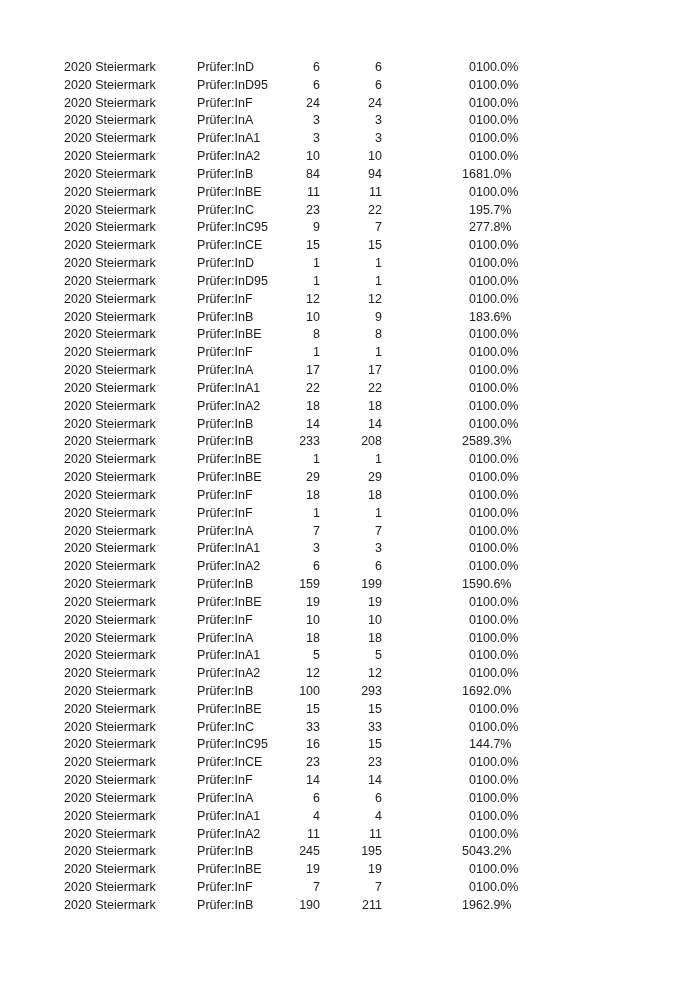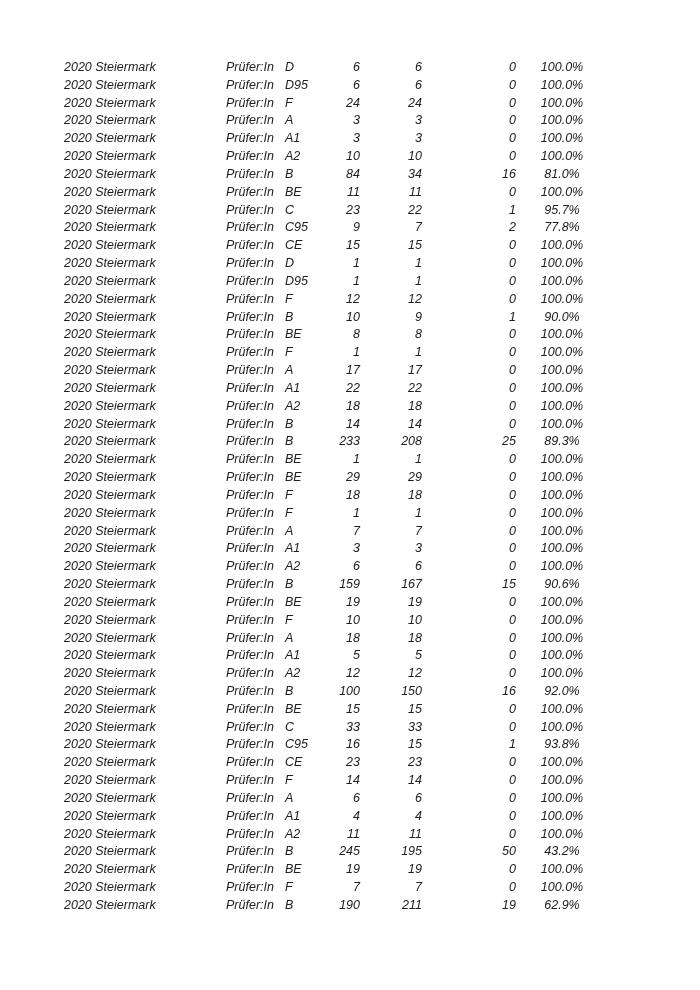--- a/index.html
+++ b/index.html
@@ -21,75 +21,74 @@
     left: 64px;
     top: 59px;
   }
   .row {
     display: flex;
     height: 17.83px;
     line-height: 17.83px;
     font-size: 12.5px;
     color: #202020;
     white-space: pre;
-    font-style: italic;
   }
   .c  { display: block; overflow: visible; }
   .c1 { width: 122px; text-align: left; }
-  .c2 { width: 59px;  text-align: left; margin-left: 40px; }
+  .c2 { width: 59px;  text-align: right; }
   .c3 { width: 40px;  text-align: left; }
   .c4 { width: 35px;  text-align: right; }
   .c5 { width: 62px;  text-align: right; }
   .c6 { width: 94px;  text-align: right; }
-  .c7 { width: 92px;  text-align: center; }
+  .c7 { width: 92px;  text-align: left; }
 </style>
 </head>
 <body style="background-color: rgb(255, 255, 255);">
 
 <div class="sheet">
   <div class="table" style="color: rgb(32, 32, 32);">
       <div class="row"><span class="c c1">2020 Steiermark</span><span class="c c2">Prüfer:In</span><span class="c c3">D</span><span class="c c4">6</span><span class="c c5">6</span><span class="c c6">0</span><span class="c c7">100.0%</span></div>
       <div class="row"><span class="c c1">2020 Steiermark</span><span class="c c2">Prüfer:In</span><span class="c c3">D95</span><span class="c c4">6</span><span class="c c5">6</span><span class="c c6">0</span><span class="c c7">100.0%</span></div>
       <div class="row"><span class="c c1">2020 Steiermark</span><span class="c c2">Prüfer:In</span><span class="c c3">F</span><span class="c c4">24</span><span class="c c5">24</span><span class="c c6">0</span><span class="c c7">100.0%</span></div>
       <div class="row"><span class="c c1">2020 Steiermark</span><span class="c c2">Prüfer:In</span><span class="c c3">A</span><span class="c c4">3</span><span class="c c5">3</span><span class="c c6">0</span><span class="c c7">100.0%</span></div>
       <div class="row"><span class="c c1">2020 Steiermark</span><span class="c c2">Prüfer:In</span><span class="c c3">A1</span><span class="c c4">3</span><span class="c c5">3</span><span class="c c6">0</span><span class="c c7">100.0%</span></div>
       <div class="row"><span class="c c1">2020 Steiermark</span><span class="c c2">Prüfer:In</span><span class="c c3">A2</span><span class="c c4">10</span><span class="c c5">10</span><span class="c c6">0</span><span class="c c7">100.0%</span></div>
-      <div class="row"><span class="c c1">2020 Steiermark</span><span class="c c2">Prüfer:In</span><span class="c c3">B</span><span class="c c4">84</span><span class="c c5">34</span><span class="c c6">16</span><span class="c c7">81.0%</span></div>
+      <div class="row"><span class="c c1">2020 Steiermark</span><span class="c c2">Prüfer:In</span><span class="c c3">B</span><span class="c c4">84</span><span class="c c5">94</span><span class="c c6">16</span><span class="c c7">81.0%</span></div>
       <div class="row"><span class="c c1">2020 Steiermark</span><span class="c c2">Prüfer:In</span><span class="c c3">BE</span><span class="c c4">11</span><span class="c c5">11</span><span class="c c6">0</span><span class="c c7">100.0%</span></div>
       <div class="row"><span class="c c1">2020 Steiermark</span><span class="c c2">Prüfer:In</span><span class="c c3">C</span><span class="c c4">23</span><span class="c c5">22</span><span class="c c6">1</span><span class="c c7">95.7%</span></div>
       <div class="row"><span class="c c1">2020 Steiermark</span><span class="c c2">Prüfer:In</span><span class="c c3">C95</span><span class="c c4">9</span><span class="c c5">7</span><span class="c c6">2</span><span class="c c7">77.8%</span></div>
       <div class="row"><span class="c c1">2020 Steiermark</span><span class="c c2">Prüfer:In</span><span class="c c3">CE</span><span class="c c4">15</span><span class="c c5">15</span><span class="c c6">0</span><span class="c c7">100.0%</span></div>
       <div class="row"><span class="c c1">2020 Steiermark</span><span class="c c2">Prüfer:In</span><span class="c c3">D</span><span class="c c4">1</span><span class="c c5">1</span><span class="c c6">0</span><span class="c c7">100.0%</span></div>
       <div class="row"><span class="c c1">2020 Steiermark</span><span class="c c2">Prüfer:In</span><span class="c c3">D95</span><span class="c c4">1</span><span class="c c5">1</span><span class="c c6">0</span><span class="c c7">100.0%</span></div>
       <div class="row"><span class="c c1">2020 Steiermark</span><span class="c c2">Prüfer:In</span><span class="c c3">F</span><span class="c c4">12</span><span class="c c5">12</span><span class="c c6">0</span><span class="c c7">100.0%</span></div>
-      <div class="row"><span class="c c1">2020 Steiermark</span><span class="c c2">Prüfer:In</span><span class="c c3">B</span><span class="c c4">10</span><span class="c c5">9</span><span class="c c6">1</span><span class="c c7">90.0%</span></div>
+      <div class="row"><span class="c c1">2020 Steiermark</span><span class="c c2">Prüfer:In</span><span class="c c3">B</span><span class="c c4">10</span><span class="c c5">9</span><span class="c c6">1</span><span class="c c7">83.6%</span></div>
       <div class="row"><span class="c c1">2020 Steiermark</span><span class="c c2">Prüfer:In</span><span class="c c3">BE</span><span class="c c4">8</span><span class="c c5">8</span><span class="c c6">0</span><span class="c c7">100.0%</span></div>
       <div class="row"><span class="c c1">2020 Steiermark</span><span class="c c2">Prüfer:In</span><span class="c c3">F</span><span class="c c4">1</span><span class="c c5">1</span><span class="c c6">0</span><span class="c c7">100.0%</span></div>
       <div class="row"><span class="c c1">2020 Steiermark</span><span class="c c2">Prüfer:In</span><span class="c c3">A</span><span class="c c4">17</span><span class="c c5">17</span><span class="c c6">0</span><span class="c c7">100.0%</span></div>
       <div class="row"><span class="c c1">2020 Steiermark</span><span class="c c2">Prüfer:In</span><span class="c c3">A1</span><span class="c c4">22</span><span class="c c5">22</span><span class="c c6">0</span><span class="c c7">100.0%</span></div>
       <div class="row"><span class="c c1">2020 Steiermark</span><span class="c c2">Prüfer:In</span><span class="c c3">A2</span><span class="c c4">18</span><span class="c c5">18</span><span class="c c6">0</span><span class="c c7">100.0%</span></div>
       <div class="row"><span class="c c1">2020 Steiermark</span><span class="c c2">Prüfer:In</span><span class="c c3">B</span><span class="c c4">14</span><span class="c c5">14</span><span class="c c6">0</span><span class="c c7">100.0%</span></div>
       <div class="row"><span class="c c1">2020 Steiermark</span><span class="c c2">Prüfer:In</span><span class="c c3">B</span><span class="c c4">233</span><span class="c c5">208</span><span class="c c6">25</span><span class="c c7">89.3%</span></div>
       <div class="row"><span class="c c1">2020 Steiermark</span><span class="c c2">Prüfer:In</span><span class="c c3">BE</span><span class="c c4">1</span><span class="c c5">1</span><span class="c c6">0</span><span class="c c7">100.0%</span></div>
       <div class="row"><span class="c c1">2020 Steiermark</span><span class="c c2">Prüfer:In</span><span class="c c3">BE</span><span class="c c4">29</span><span class="c c5">29</span><span class="c c6">0</span><span class="c c7">100.0%</span></div>
       <div class="row"><span class="c c1">2020 Steiermark</span><span class="c c2">Prüfer:In</span><span class="c c3">F</span><span class="c c4">18</span><span class="c c5">18</span><span class="c c6">0</span><span class="c c7">100.0%</span></div>
       <div class="row"><span class="c c1">2020 Steiermark</span><span class="c c2">Prüfer:In</span><span class="c c3">F</span><span class="c c4">1</span><span class="c c5">1</span><span class="c c6">0</span><span class="c c7">100.0%</span></div>
       <div class="row"><span class="c c1">2020 Steiermark</span><span class="c c2">Prüfer:In</span><span class="c c3">A</span><span class="c c4">7</span><span class="c c5">7</span><span class="c c6">0</span><span class="c c7">100.0%</span></div>
       <div class="row"><span class="c c1">2020 Steiermark</span><span class="c c2">Prüfer:In</span><span class="c c3">A1</span><span class="c c4">3</span><span class="c c5">3</span><span class="c c6">0</span><span class="c c7">100.0%</span></div>
       <div class="row"><span class="c c1">2020 Steiermark</span><span class="c c2">Prüfer:In</span><span class="c c3">A2</span><span class="c c4">6</span><span class="c c5">6</span><span class="c c6">0</span><span class="c c7">100.0%</span></div>
-      <div class="row"><span class="c c1">2020 Steiermark</span><span class="c c2">Prüfer:In</span><span class="c c3">B</span><span class="c c4">159</span><span class="c c5">167</span><span class="c c6">15</span><span class="c c7">90.6%</span></div>
+      <div class="row"><span class="c c1">2020 Steiermark</span><span class="c c2">Prüfer:In</span><span class="c c3">B</span><span class="c c4">159</span><span class="c c5">199</span><span class="c c6">15</span><span class="c c7">90.6%</span></div>
       <div class="row"><span class="c c1">2020 Steiermark</span><span class="c c2">Prüfer:In</span><span class="c c3">BE</span><span class="c c4">19</span><span class="c c5">19</span><span class="c c6">0</span><span class="c c7">100.0%</span></div>
       <div class="row"><span class="c c1">2020 Steiermark</span><span class="c c2">Prüfer:In</span><span class="c c3">F</span><span class="c c4">10</span><span class="c c5">10</span><span class="c c6">0</span><span class="c c7">100.0%</span></div>
       <div class="row"><span class="c c1">2020 Steiermark</span><span class="c c2">Prüfer:In</span><span class="c c3">A</span><span class="c c4">18</span><span class="c c5">18</span><span class="c c6">0</span><span class="c c7">100.0%</span></div>
       <div class="row"><span class="c c1">2020 Steiermark</span><span class="c c2">Prüfer:In</span><span class="c c3">A1</span><span class="c c4">5</span><span class="c c5">5</span><span class="c c6">0</span><span class="c c7">100.0%</span></div>
       <div class="row"><span class="c c1">2020 Steiermark</span><span class="c c2">Prüfer:In</span><span class="c c3">A2</span><span class="c c4">12</span><span class="c c5">12</span><span class="c c6">0</span><span class="c c7">100.0%</span></div>
-      <div class="row"><span class="c c1">2020 Steiermark</span><span class="c c2">Prüfer:In</span><span class="c c3">B</span><span class="c c4">100</span><span class="c c5">150</span><span class="c c6">16</span><span class="c c7">92.0%</span></div>
+      <div class="row"><span class="c c1">2020 Steiermark</span><span class="c c2">Prüfer:In</span><span class="c c3">B</span><span class="c c4">100</span><span class="c c5">293</span><span class="c c6">16</span><span class="c c7">92.0%</span></div>
       <div class="row"><span class="c c1">2020 Steiermark</span><span class="c c2">Prüfer:In</span><span class="c c3">BE</span><span class="c c4">15</span><span class="c c5">15</span><span class="c c6">0</span><span class="c c7">100.0%</span></div>
       <div class="row"><span class="c c1">2020 Steiermark</span><span class="c c2">Prüfer:In</span><span class="c c3">C</span><span class="c c4">33</span><span class="c c5">33</span><span class="c c6">0</span><span class="c c7">100.0%</span></div>
-      <div class="row"><span class="c c1">2020 Steiermark</span><span class="c c2">Prüfer:In</span><span class="c c3">C95</span><span class="c c4">16</span><span class="c c5">15</span><span class="c c6">1</span><span class="c c7">93.8%</span></div>
+      <div class="row"><span class="c c1">2020 Steiermark</span><span class="c c2">Prüfer:In</span><span class="c c3">C95</span><span class="c c4">16</span><span class="c c5">15</span><span class="c c6">1</span><span class="c c7">44.7%</span></div>
       <div class="row"><span class="c c1">2020 Steiermark</span><span class="c c2">Prüfer:In</span><span class="c c3">CE</span><span class="c c4">23</span><span class="c c5">23</span><span class="c c6">0</span><span class="c c7">100.0%</span></div>
       <div class="row"><span class="c c1">2020 Steiermark</span><span class="c c2">Prüfer:In</span><span class="c c3">F</span><span class="c c4">14</span><span class="c c5">14</span><span class="c c6">0</span><span class="c c7">100.0%</span></div>
       <div class="row"><span class="c c1">2020 Steiermark</span><span class="c c2">Prüfer:In</span><span class="c c3">A</span><span class="c c4">6</span><span class="c c5">6</span><span class="c c6">0</span><span class="c c7">100.0%</span></div>
       <div class="row"><span class="c c1">2020 Steiermark</span><span class="c c2">Prüfer:In</span><span class="c c3">A1</span><span class="c c4">4</span><span class="c c5">4</span><span class="c c6">0</span><span class="c c7">100.0%</span></div>
       <div class="row"><span class="c c1">2020 Steiermark</span><span class="c c2">Prüfer:In</span><span class="c c3">A2</span><span class="c c4">11</span><span class="c c5">11</span><span class="c c6">0</span><span class="c c7">100.0%</span></div>
       <div class="row"><span class="c c1">2020 Steiermark</span><span class="c c2">Prüfer:In</span><span class="c c3">B</span><span class="c c4">245</span><span class="c c5">195</span><span class="c c6">50</span><span class="c c7">43.2%</span></div>
       <div class="row"><span class="c c1">2020 Steiermark</span><span class="c c2">Prüfer:In</span><span class="c c3">BE</span><span class="c c4">19</span><span class="c c5">19</span><span class="c c6">0</span><span class="c c7">100.0%</span></div>
       <div class="row"><span class="c c1">2020 Steiermark</span><span class="c c2">Prüfer:In</span><span class="c c3">F</span><span class="c c4">7</span><span class="c c5">7</span><span class="c c6">0</span><span class="c c7">100.0%</span></div>
       <div class="row"><span class="c c1">2020 Steiermark</span><span class="c c2">Prüfer:In</span><span class="c c3">B</span><span class="c c4">190</span><span class="c c5">211</span><span class="c c6">19</span><span class="c c7">62.9%</span></div>
     </div>

